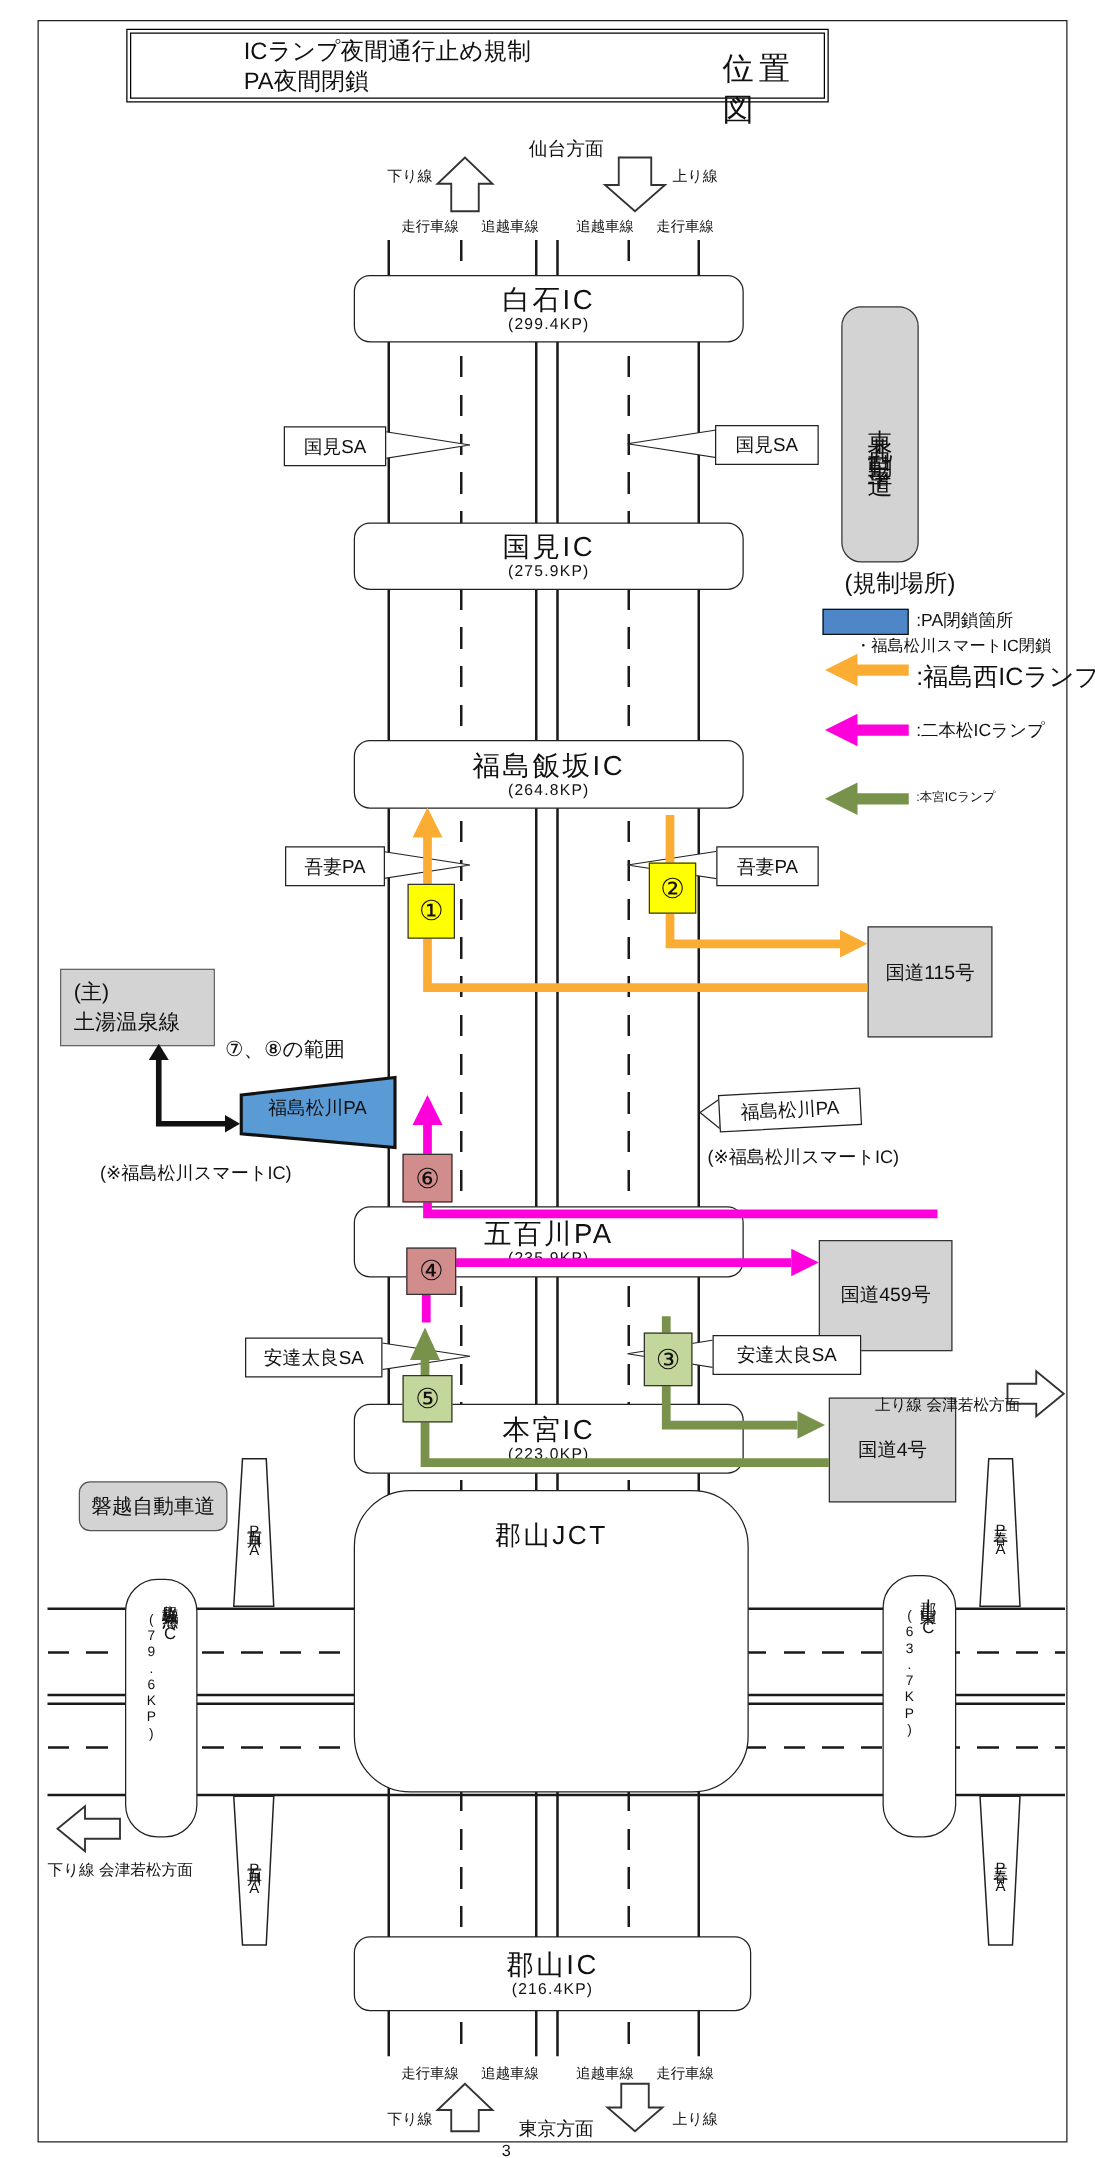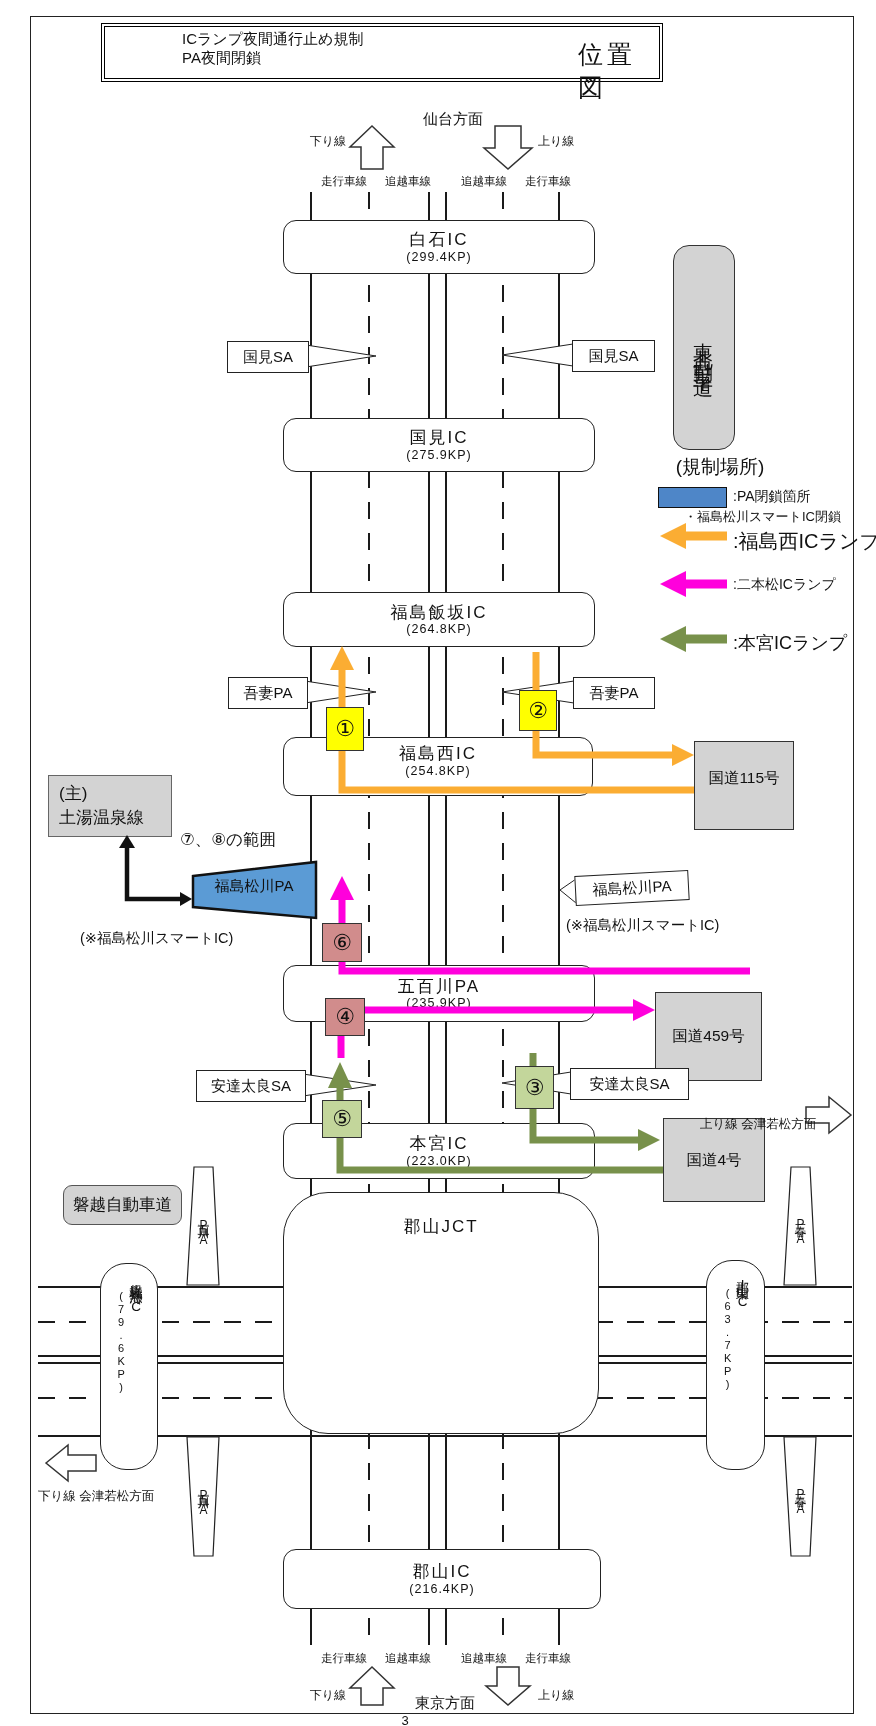--- a/index.html
+++ b/index.html
@@ -7,21 +7,21 @@
   .abs{position:absolute;}
   .z1{z-index:1}.z2{z-index:2}
   
   .vline{position:absolute;width:2px;background:#1a1a1a;z-index:1;}
   .vdash{position:absolute;width:2px;z-index:1;background:repeating-linear-gradient(to bottom,#1a1a1a 0 17px,transparent 17px 31px);}
   .hline{position:absolute;height:2px;background:#1a1a1a;z-index:1;}
   .hdash{position:absolute;height:2px;z-index:1;background:repeating-linear-gradient(to right,#1a1a1a 0 17px,transparent 17px 31px);}
   
   .ic-box{position:absolute;background:#fff;border:1.4px solid #222;border-radius:13px;z-index:2;
           display:flex;flex-direction:column;align-items:center;justify-content:center;line-height:1.15;}
-  .ic-name{font-size:17px;letter-spacing:2px;}
+  .ic-name{font-size:22px;letter-spacing:2px;}
   .ic-kp{font-size:12.5px;letter-spacing:1px;}
   .gray-box{position:absolute;background:var(--box-gray,#d3d3d3);border:1.4px solid #333;z-index:2;
           display:flex;align-items:center;justify-content:center;font-size:15.5px;}
   .tag{position:absolute;background:#fff;border:1px solid #222;z-index:4;display:flex;align-items:center;justify-content:center;font-size:15px;}
   .marker{position:absolute;border:1.5px solid #333;z-index:4;display:flex;align-items:center;justify-content:center;font-size:22px;}
   .mk-yellow{background:var(--marker-yellow,#ffff00);}
   .mk-pink{background:var(--marker-pink,#d18c8c);}
   .mk-green{background:var(--marker-green,#c3d69b);}
   .lbl{position:absolute;z-index:4;white-space:nowrap;}
   .vcol{writing-mode:vertical-rl;text-orientation:upright;}
@@ -29,21 +29,21 @@
 </style>
 </head>
 <body>
 
 <div id="stage">
 
   <div class="abs z1" style="left:30px;top:16px;width:822px;height:1696px;border:1px solid #222;"></div>
 
   <div class="abs z2" style="left:101px;top:23px;width:560px;height:57px;border:1.5px solid #000;background:#fff;">
     <div class="abs" style="left:2px;top:2px;right:2px;bottom:2px;border:1px solid #000;"></div>
-    <div class="abs" style="left:80px;top:6px;font-size:15px;line-height:1.25;">
+    <div class="abs" style="left:93px;top:6px;font-size:19px;line-height:1.25;">
       <div>ICランプ夜間通行止め規制</div>
       <div>PA夜間閉鎖</div>
     </div>
     <div class="abs" style="left:476px;top:14px;font-size:25px;letter-spacing:4px;">位置図</div>
   </div>
 
   <div class="lbl" style="left:408px;top:110px;width:90px;text-align:center;font-size:15px;">仙台方面</div>
   <div class="lbl" style="left:300px;top:133px;width:46px;text-align:right;font-size:12px;">下り線</div>
   <div class="lbl" style="left:538px;top:133px;width:46px;text-align:left;font-size:12px;">上り線</div>
 
@@ -71,39 +71,35 @@
     <span class="ic-kp">(299.4KP)</span>
   </div>
   <div class="ic-box" style="left:283px;top:418px;width:310px;height:52px;">
     <span class="ic-name">国見IC</span>
     <span class="ic-kp">(275.9KP)</span>
   </div>
   <div class="ic-box" style="left:283px;top:592px;width:310px;height:53px;">
     <span class="ic-name">福島飯坂IC</span>
     <span class="ic-kp">(264.8KP)</span>
   </div>
-  <div class="ic-box" style="left:283px;top:737px;width:310px;height:59px;justify-content:flex-start;padding-top:6px;box-sizing:border-box;">
-    <span class="ic-name">福島西IC</span>
-    <span class="ic-kp">(254.8KP)</span>
-  </div>
   <div class="ic-box" style="left:283px;top:965px;width:310px;height:55px;">
     <span class="ic-name">五百川PA</span>
     <span class="ic-kp">(235.9KP)</span>
   </div>
   <div class="ic-box" style="left:283px;top:1123px;width:310px;height:54px;">
     <span class="ic-name">本宮IC</span>
     <span class="ic-kp">(223.0KP)</span>
   </div>
   <div class="ic-box" style="left:283px;top:1549px;width:316px;height:58px;">
     <span class="ic-name">郡山IC</span>
     <span class="ic-kp">(216.4KP)</span>
   </div>
 
   <div class="ic-box" style="left:283px;top:1192px;width:316px;height:242px;border-radius:45px;justify-content:flex-start;padding-top:24px;box-sizing:border-box;">
-    <span class="ic-name" style="font-size:17px;">郡山JCT</span>
+    <span class="ic-name" style="font-size:21px;">郡山JCT</span>
   </div>
 
   <div class="ic-box" style="left:100px;top:1263px;width:58px;height:207px;border-radius:26px;flex-direction:row;align-items:flex-start;gap:1px;padding-top:10px;box-sizing:border-box;">
     <span class="vcol" style="font-size:11px;margin-top:16px;letter-spacing:1px;">(79.6KP)</span>
     <span class="vcol" style="font-size:13.5px;letter-spacing:2px;">磐梯熱海IC</span>
   </div>
   <div class="ic-box" style="left:706px;top:1260px;width:59px;height:210px;border-radius:26px;flex-direction:row;align-items:flex-start;gap:1px;padding-top:10px;box-sizing:border-box;">
     <span class="vcol" style="font-size:11px;margin-top:16px;letter-spacing:1px;">(63.7KP)</span>
     <span class="vcol" style="font-size:13.5px;letter-spacing:2px;">郡山東IC</span>
   </div>
@@ -121,21 +117,21 @@
   <div class="gray-box" style="left:673px;top:245px;width:60px;height:203px;border-radius:16px;">
     <span class="vcol" style="font-size:20px;letter-spacing:7px;">東北自動車道</span>
   </div>
 
   <div class="lbl" style="left:650px;top:454px;width:140px;text-align:center;font-size:19px;">(規制場所)</div>
   <div class="abs z2" style="left:658px;top:487px;width:67px;height:19px;background:var(--closure-blue,#4e86c8);border:1px solid #111;"></div>
   <div class="lbl" style="left:733px;top:488px;font-size:14px;">:PA閉鎖箇所</div>
   <div class="lbl" style="left:684px;top:508px;font-size:13px;">・福島松川スマートIC閉鎖</div>
   <div class="lbl" style="left:733px;top:528px;font-size:20px;">:福島西ICランプ</div>
   <div class="lbl" style="left:733px;top:576px;font-size:14px;">:二本松ICランプ</div>
-  <div class="lbl" style="left:733px;top:631px;font-size:18px;">:本宮ICランプ</div>
+  <div class="lbl" style="left:733px;top:631px;font-size:10px;">:本宮ICランプ</div>
 
   <div class="tag" style="left:227px;top:341px;width:80px;height:30px;">
     <span>国見SA</span>
   </div>
   <div class="tag" style="left:572px;top:340px;width:81px;height:30px;">
     <span>国見SA</span>
   </div>
   <div class="tag" style="left:228px;top:677px;width:78px;height:30px;">
     <span>吾妻PA</span>
   </div>

